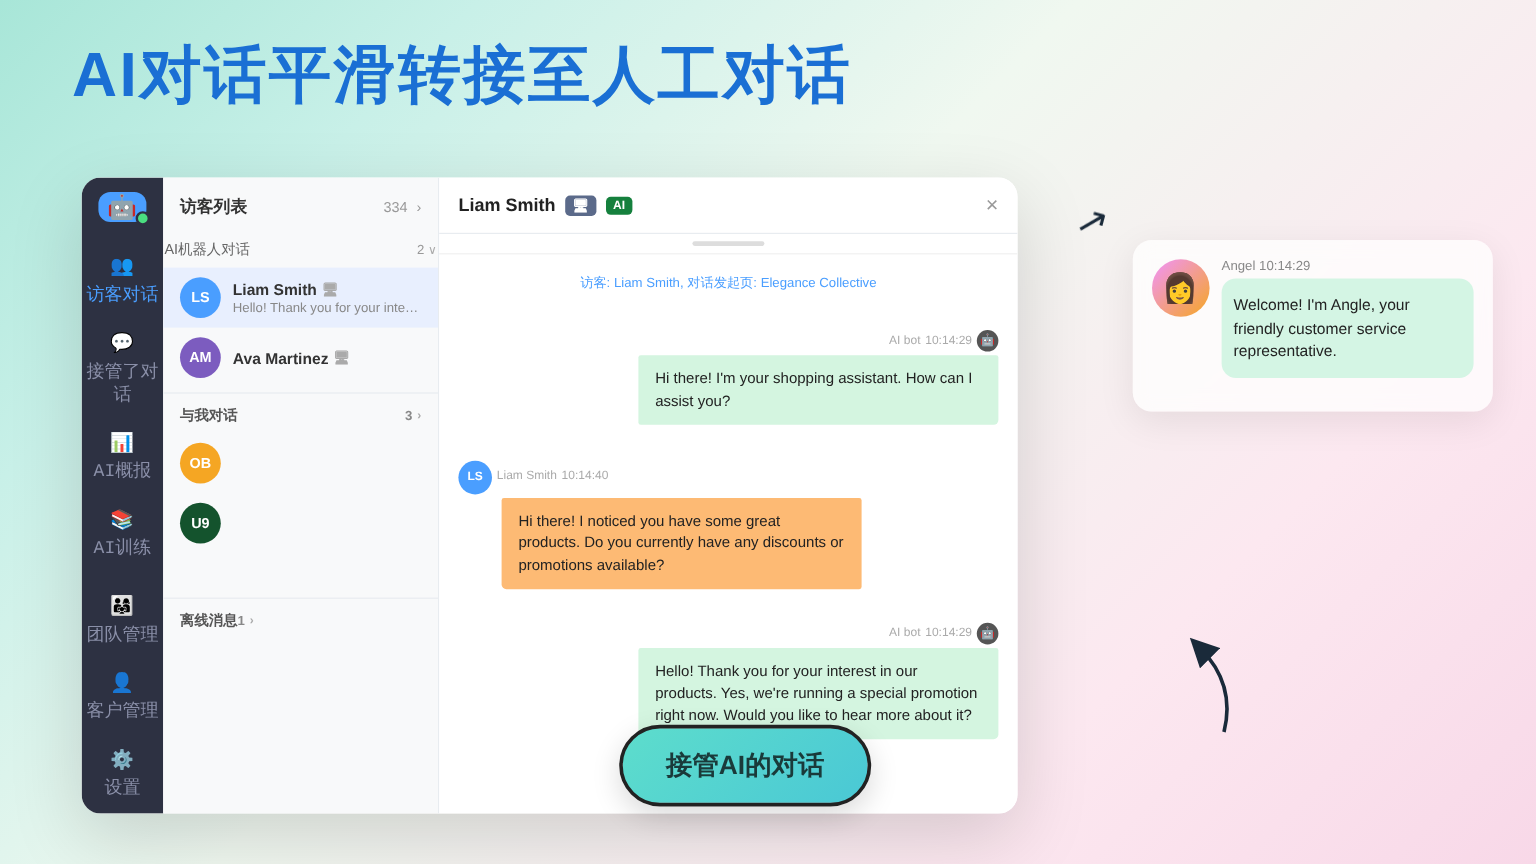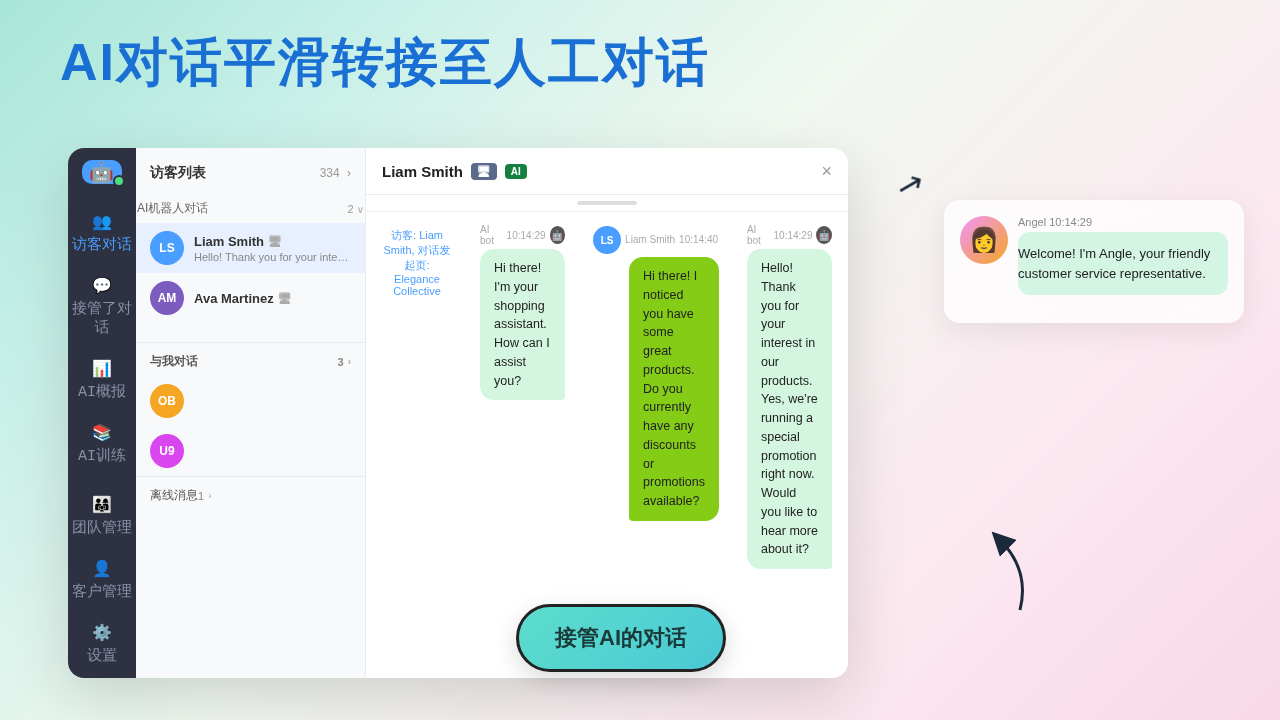--- a/index.html
+++ b/index.html
@@ -155,21 +155,21 @@
       justify-content: center;
       font-size: 12px;
       font-weight: 700;
       color: #fff;
       flex-shrink: 0;
     }
     .avatar.ls { background: #4a9eff; }
     .avatar.am { background: #7c5cbf; }
     .avatar.c2 { background: #5bc4a0; }
     .avatar.ob { background: #f5a623; }
-    .avatar.u9 { background: #d946ef; }
+    .avatar.u9 { background: #14532d; }
     .conv-info { flex: 1; min-width: 0; }
     .conv-name {
       font-size: 13px;
       font-weight: 600;
       color: #333;
       display: flex;
       align-items: center;
       gap: 4px;
     }
     .conv-preview {
@@ -186,38 +186,39 @@
     }
     .section-divider {
       display: flex;
       align-items: center;
       justify-content: space-between;
       padding: 10px 14px 6px;
       font-size: 12px;
       color: #555;
       font-weight: 600;
       border-top: 1px solid #e8ecf0;
-      margin-top: 19px;
+      margin-top: 4px;
     }
     .section-badge {
       font-size: 11px;
       color: #888;
       display: flex;
       align-items: center;
       gap: 4px;
     }
     .chevron { font-size: 10px; color: #aaa; }
     .offline-section {
       display: flex;
       align-items: center;
       padding: 10px 14px;
       font-size: 12px;
       color: #555;
-      font-weight: 400;
+      font-weight: 700;
       border-top: 1px solid #e8ecf0;
+      margin-top: 37px;
     }
 
     
     .chat-panel {
       flex: 1;
       display: flex;
       flex-direction: column;
       background: #fff;
     }
     .chat-header {
@@ -260,21 +261,21 @@
       width: 60px;
       height: 4px;
       background: #ddd;
       border-radius: 2px;
     }
     .chat-messages {
       flex: 1;
       overflow-y: auto;
       padding: 12px 16px;
       display: flex;
-      flex-direction: row;
+      flex-direction: column;
       gap: 28px;
     }
     .system-msg {
       text-align: center;
       font-size: 11px;
       color: #999;
       padding: 4px 0;
     }
     .system-msg span { color: #4a9eff; }
     .msg-row {
@@ -297,31 +298,31 @@
       background: #666;
       border-radius: 50%;
       display: flex;
       align-items: center;
       justify-content: center;
       font-size: 10px;
     }
     .bubble {
       max-width: 300px;
       padding: 10px 14px;
-      border-radius: 14px;
+      border-radius: 2px;
       font-size: 12.5px;
       line-height: 1.5;
     }
     .bubble.bot {
       background: #d4f5e0;
       color: #222;
       border-bottom-right-radius: 4px;
     }
     .bubble.user {
-      background: #84cc16;
+      background: #fdba74;
       color: #222;
       border-bottom-left-radius: 4px;
     }
     .msg-sender-avatar {
       width: 28px;
       height: 28px;
       border-radius: 50%;
       background: #4a9eff;
       display: flex;
       align-items: center;
@@ -366,21 +367,21 @@
       flex-shrink: 0;
     }
     .agent-meta {
       font-size: 11px;
       color: #888;
       margin-bottom: 4px;
     }
     .agent-bubble {
       background: #d4f5e4;
       border-radius: 12px;
-      padding: 12px 0;
+      padding: 12px 10px;
       font-size: 13px;
       line-height: 1.5;
       color: #222;
       max-width: 240px;
     }
     .agent-takeover-badge {
       display: inline-block;
       background: #7c5cbf;
       color: #fff;
       font-size: 14px;

